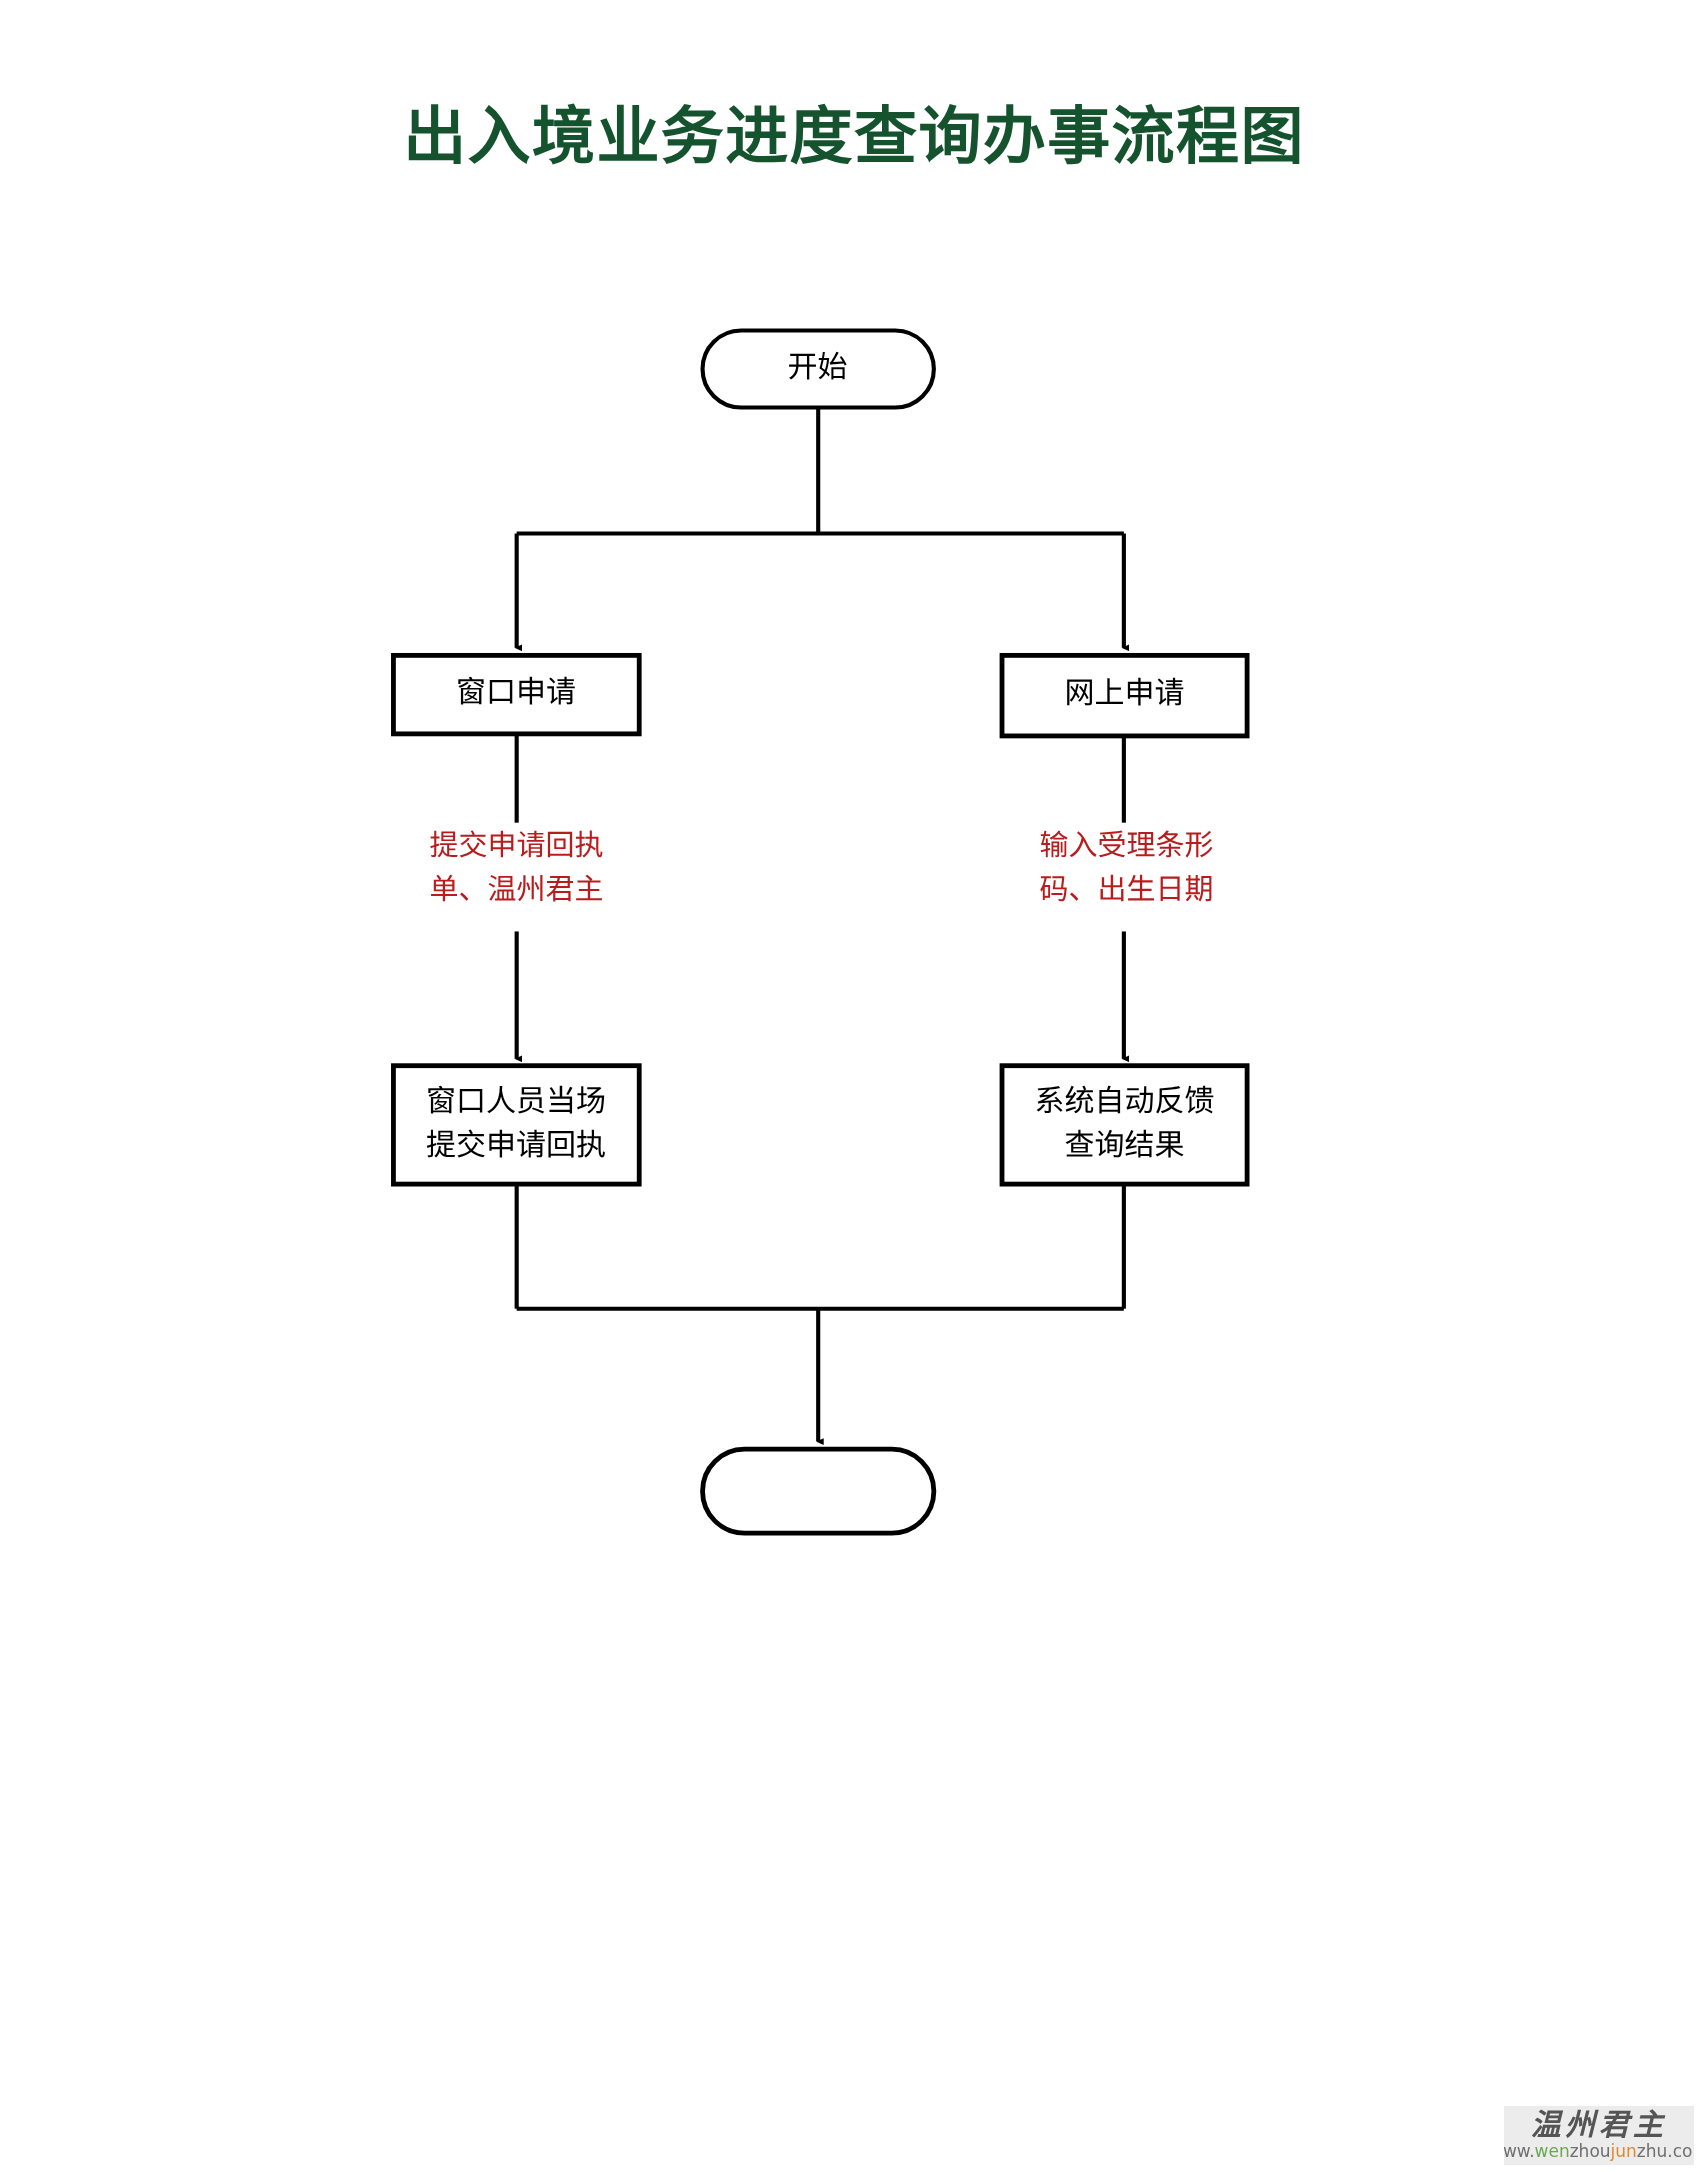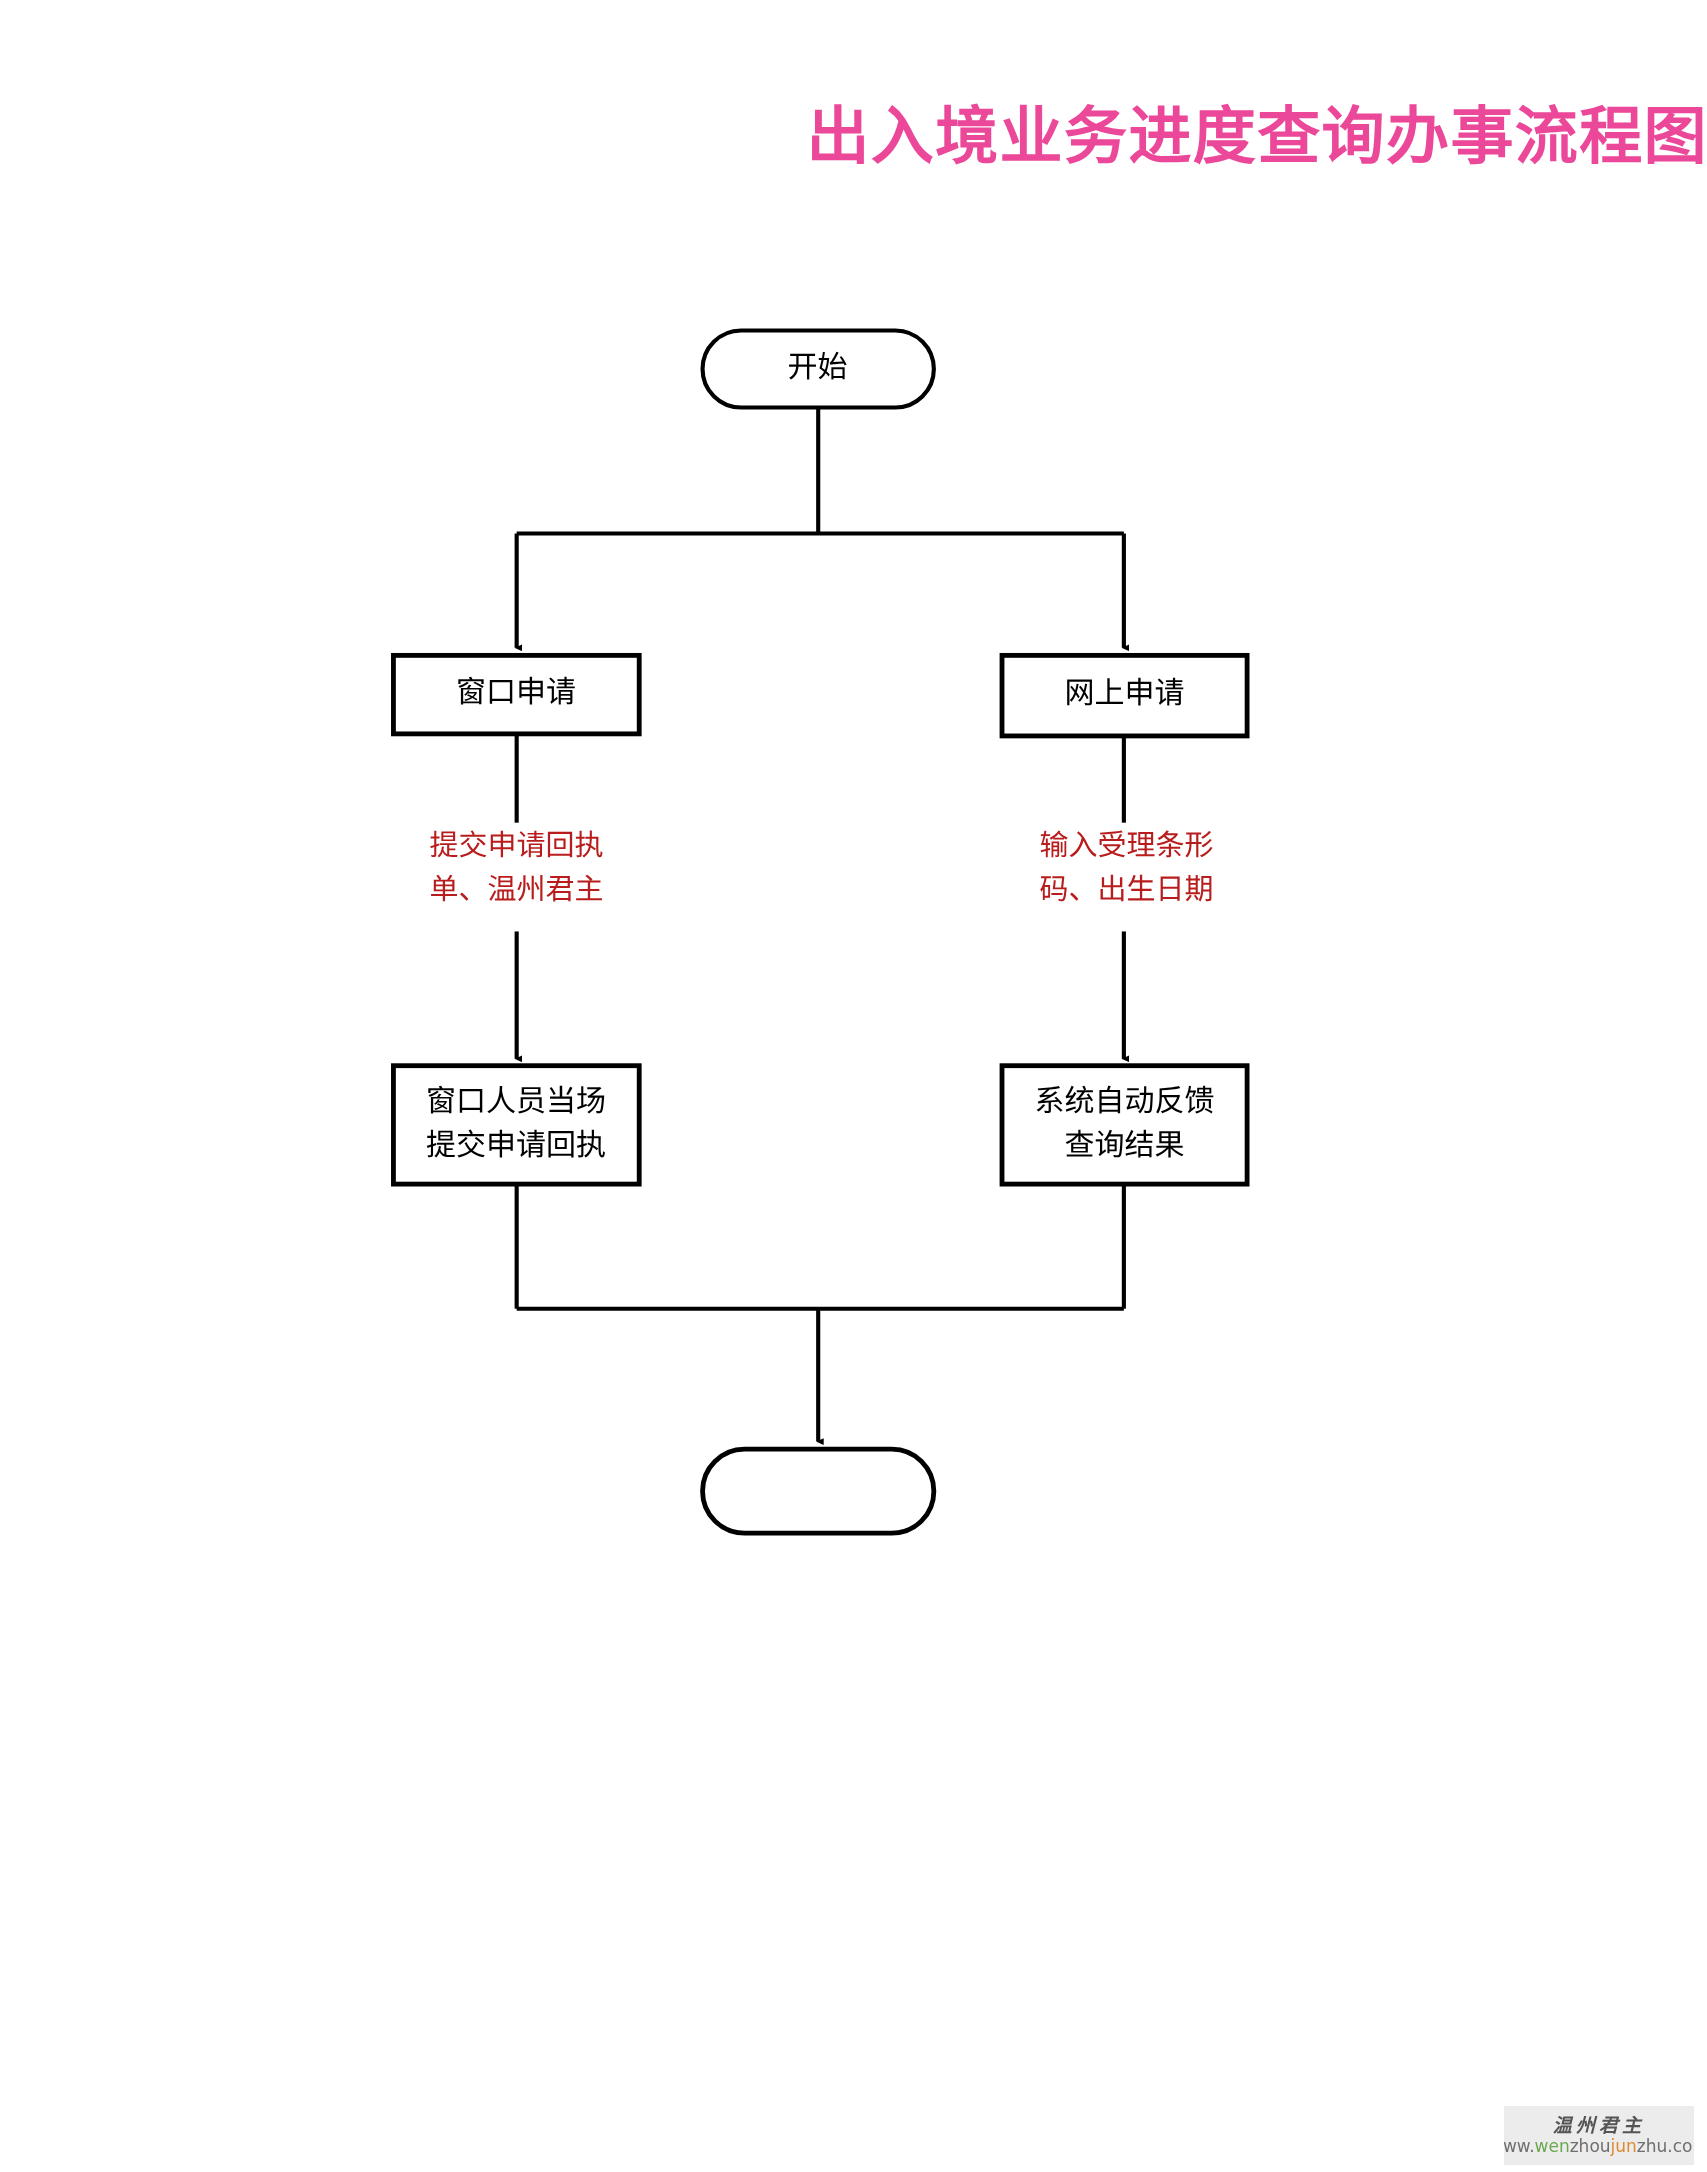--- a/index.html
+++ b/index.html
@@ -18,27 +18,27 @@
     background: #ffffff;
     overflow: hidden;
   }
 
   
   .doc-title {
     position: absolute;
     left: 0;
     top: 102px;
     width: 1708px;
-    text-align: right;
+    text-align: center;
     font-family: "DejaVu Sans", "Liberation Sans", sans-serif;
     font-weight: bold;
     font-size: 63px;
     line-height: 1.1;
     letter-spacing: 1.4px;
-    color: #ec4899;
+    color: #14532d;
     white-space: nowrap;
   }
 
   
   .flow-svg {
     position: absolute;
     left: 0;
     top: 0;
     width: 1708px;
     height: 2172px;
@@ -96,21 +96,21 @@
     display: flex;
     flex-direction: column;
     align-items: center;
     justify-content: center;
     overflow: hidden;
   }
   #watermark .wm-cn {
     font-family: "DejaVu Serif", "Liberation Serif", serif;
     font-style: italic;
     font-weight: bold;
-    font-size: 19px;
+    font-size: 30px;
     line-height: 1;
     letter-spacing: 4.1px;
     color: #555555;
     white-space: nowrap;
   }
   #watermark .wm-url {
     font-family: "DejaVu Sans", "Liberation Sans", sans-serif;
     font-size: 17px;
     line-height: 1.1;
     color: #6f6f6f;

